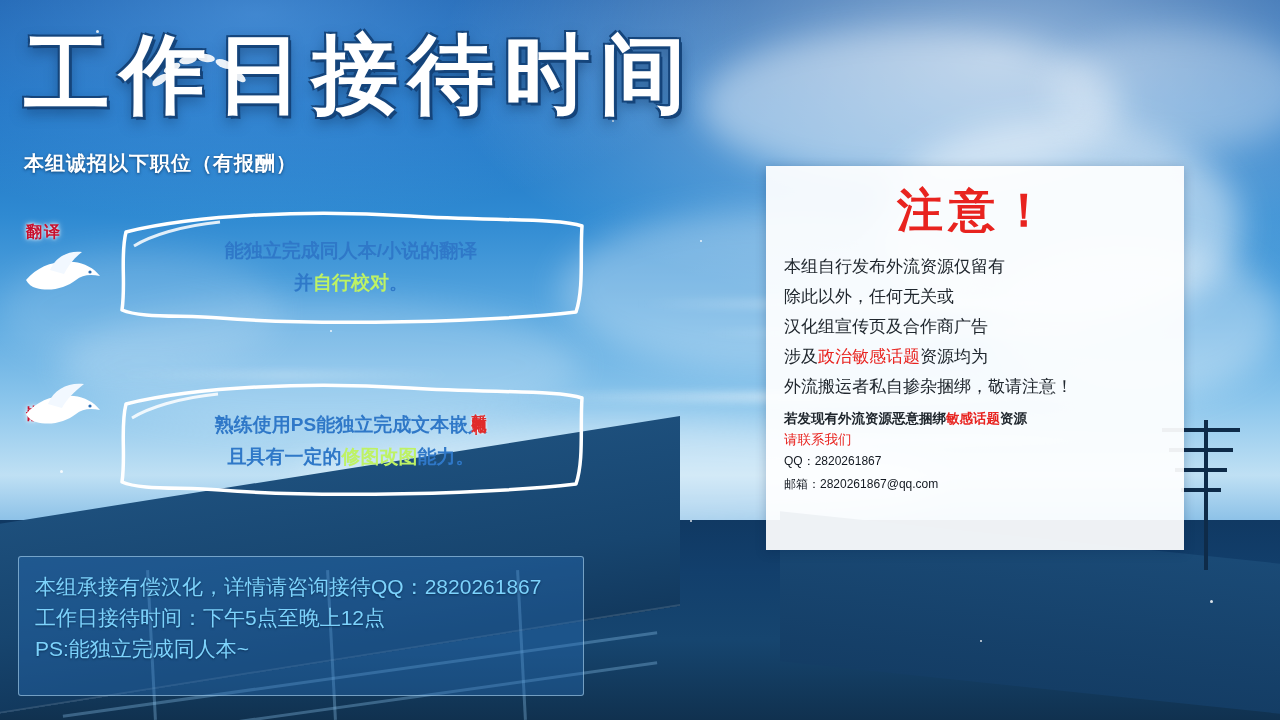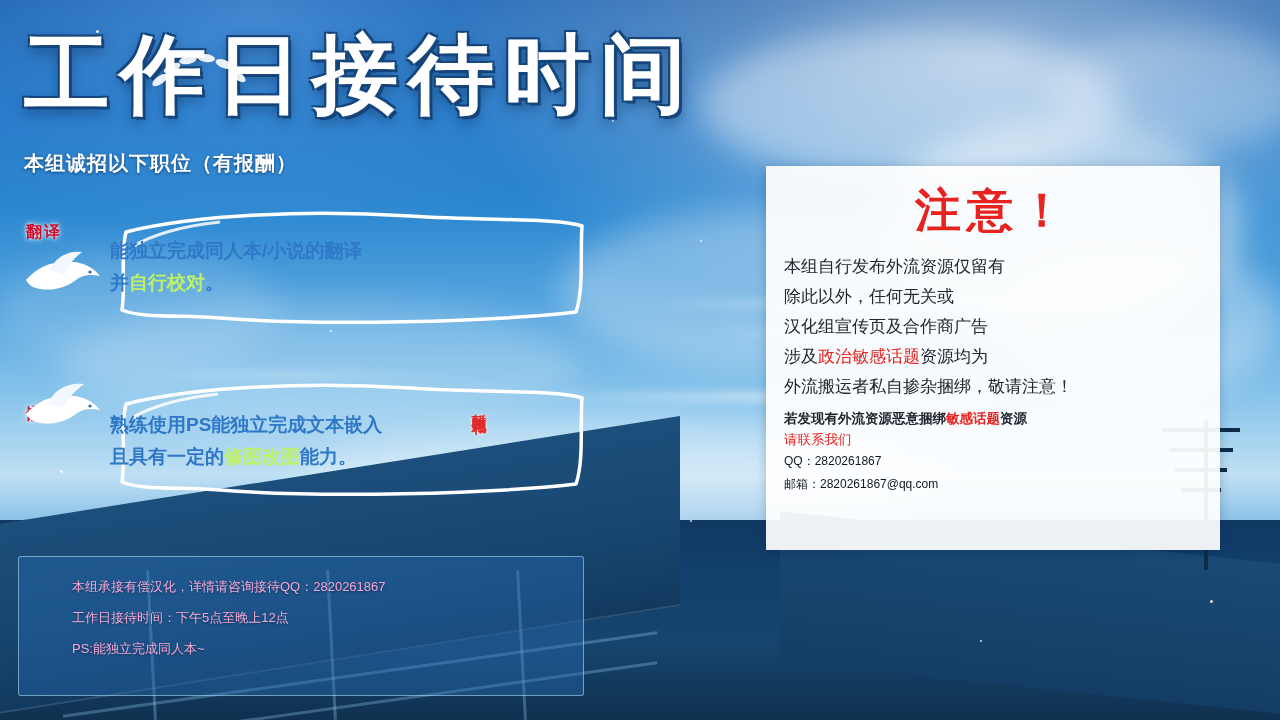--- a/index.html
+++ b/index.html
@@ -105,39 +105,39 @@
   .rl2{left:26px;top:404px;}
 
   .dove{position:absolute;width:86px;height:64px;}
   .d1{left:20px;top:240px;}
   .d2{left:20px;top:372px;}
 
   .bubble{position:absolute;}
   .bubble svg{display:block;}
   .bubble .txt{
     position:absolute;inset:0;display:flex;flex-direction:column;
-    justify-content:center;align-items:flex-start;
+    justify-content:center;align-items:center;
     color:#2f78c8;font-size:19px;line-height:32px;font-weight:bold;
     text-align:center;
   }
   .bubble .txt .ln{white-space:nowrap;}
   .hl{color:#bef264;}
   .b-one{left:110px;top:206px;width:482px;height:122px;}
   .b-two{left:110px;top:380px;width:482px;height:122px;}
 
   .stamp{
     position:absolute;left:470px;top:402px;
     color:#e02b2b;font-weight:bold;font-size:15px;line-height:19px;
     writing-mode:vertical-rl;text-orientation:upright;letter-spacing:2px;
     text-shadow:0 0 3px rgba(255,255,255,.9);
   }
 
   
   .notice{
-    position:absolute;left:766px;top:166px;width:454px;height:384px;
+    position:absolute;left:766px;top:166px;width:418px;height:384px;
     background:rgba(255,255,255,.93);
     box-shadow:0 2px 10px rgba(0,30,70,.25);
     padding:12px 18px 10px 18px;box-sizing:border-box;
   }
   .notice h1{
     margin:2px 0 10px 0;text-align:center;color:#e8231f;
     font-size:46px;font-weight:bold;letter-spacing:6px;
     font-family:"DejaVu Sans","Liberation Sans",sans-serif;
   }
   .notice .line{
@@ -151,23 +151,22 @@
 
   
   .footer{
     position:absolute;left:18px;top:556px;width:566px;height:140px;
     background:rgba(40,110,185,.38);
     border:1px solid rgba(190,225,250,.55);
     border-radius:3px;
     box-sizing:border-box;padding:14px 16px;
   }
   .footer .fl{
-    color:#f9a8d4;font-size:13px;line-height:31px;white-space:nowrap;
+    color:#7dd3fc;font-size:21px;line-height:31px;white-space:nowrap;
     text-shadow:0 1px 2px rgba(0,30,60,.6);
-    margin-left:37px;
   }
 </style>
 </head>
 <body>
 
 <div id="stage">
 
   <div class="sky"></div>
   <div class="cloud c1"></div>
   <div class="cloud c2"></div>

